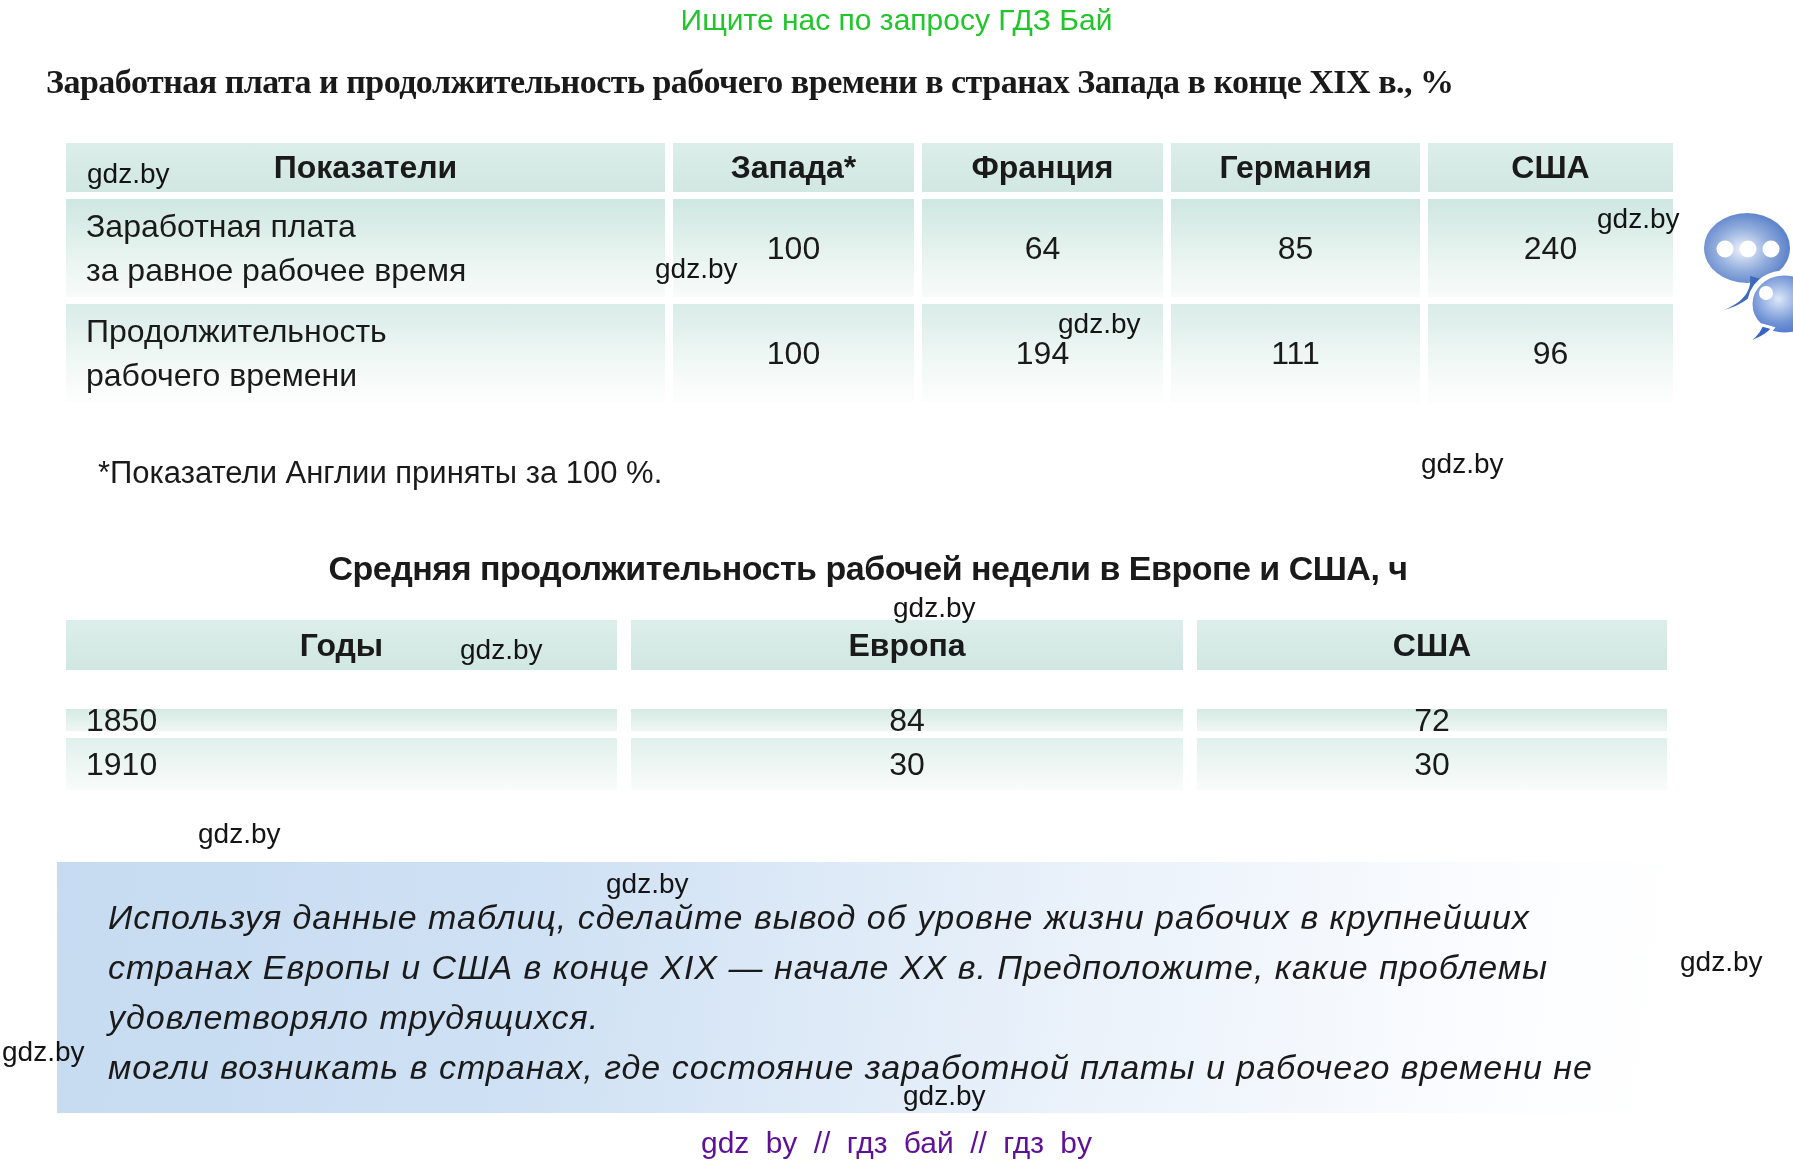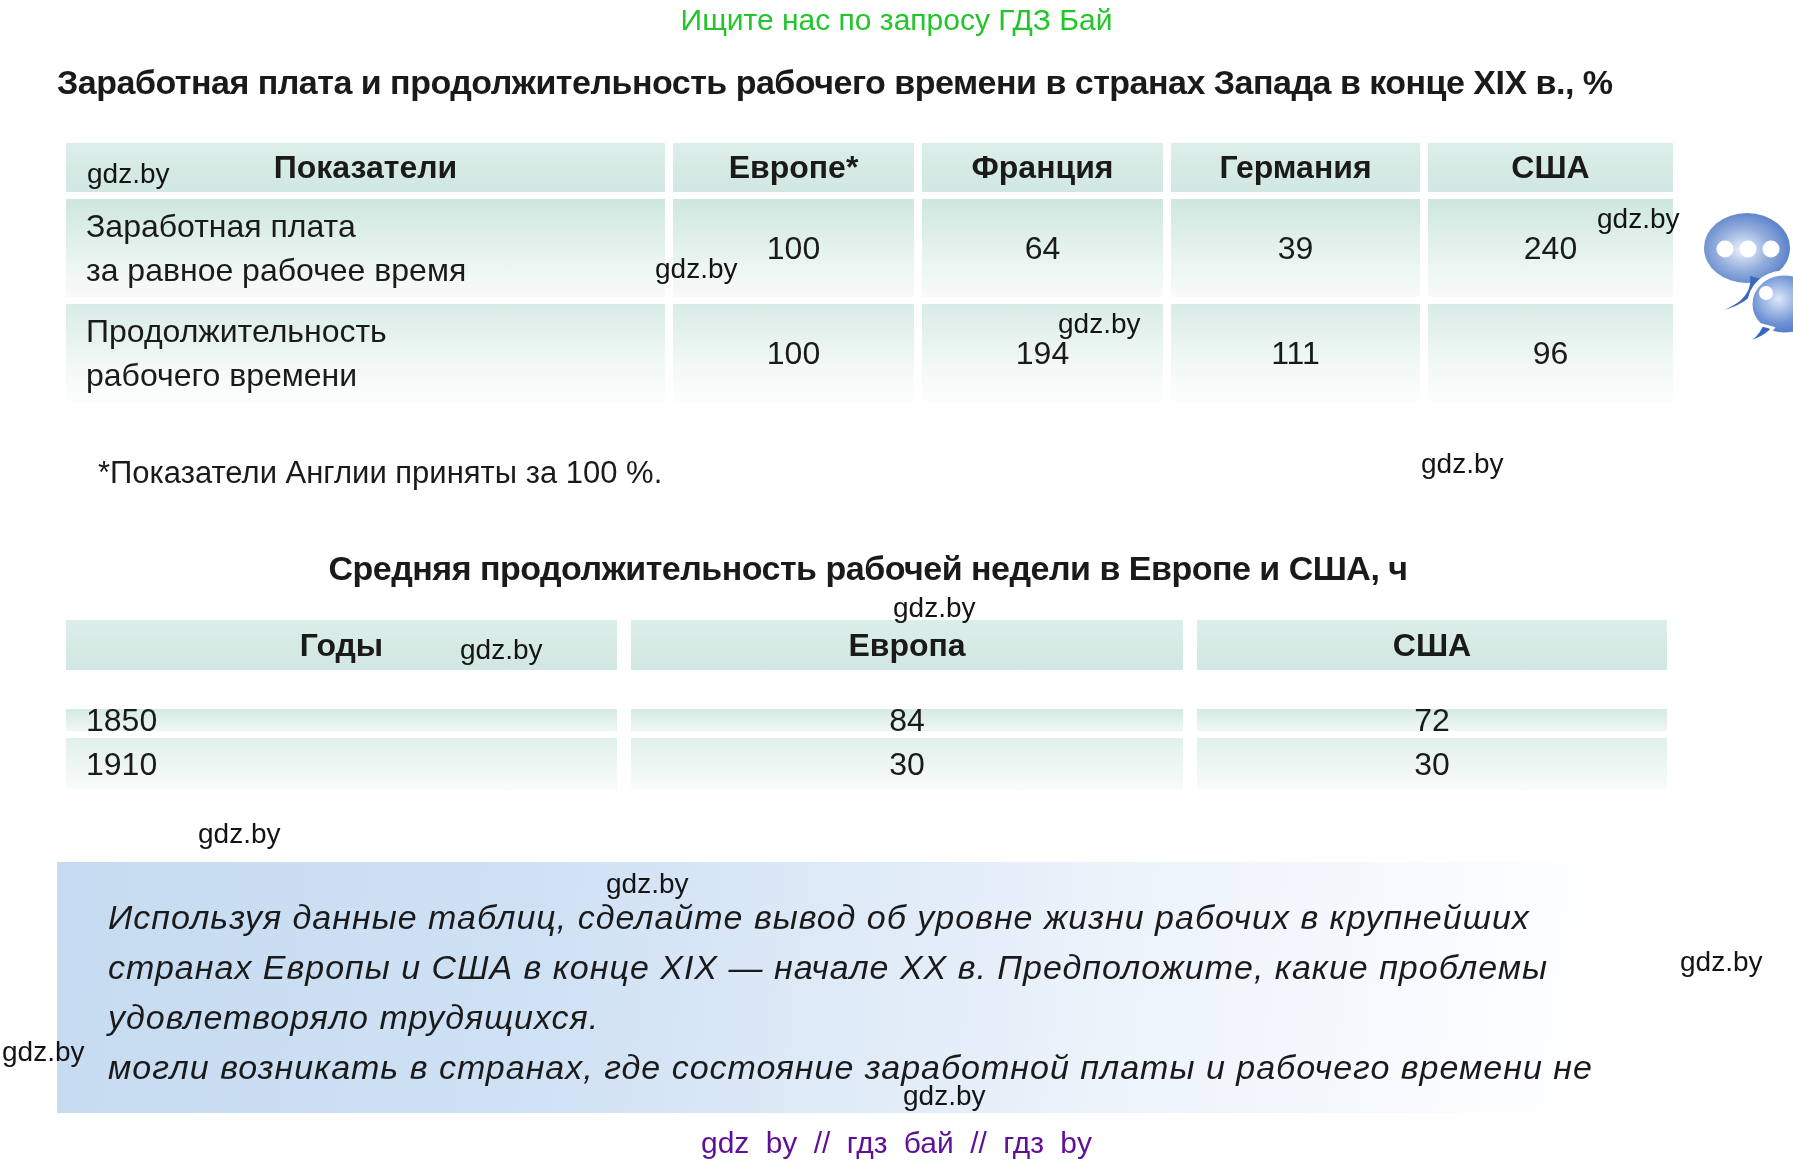--- a/index.html
+++ b/index.html
@@ -4,22 +4,22 @@
 <style>
   html,body{margin:0;padding:0;background:#ffffff;}
   .page{position:relative;width:1793px;height:1161px;background:#ffffff;overflow:hidden;
         font-family:"Liberation Sans", sans-serif;color:#1a1a1a;}
 
   .promo-top{position:absolute;top:3px;left:0;width:100%;text-align:center;
              font-size:30px;white-space:nowrap;}
   .promo-bottom{position:absolute;top:1126px;left:0;width:100%;text-align:center;
                 font-size:30px;word-spacing:8px;white-space:nowrap;}
 
-  .title1{position:absolute;left:57px;top:63px;font-size:34px;font-weight:bold;
-          letter-spacing:-0.5px;white-space:nowrap;}
+  .title1{position:absolute;left:46px;top:63px;font-size:34px;font-weight:bold;
+          letter-spacing:-0.5px;white-space:nowrap;font-family:Liberation Serif, serif;}
   .title2{position:absolute;left:66px;top:549px;width:1604px;text-align:center;
           font-size:34px;font-weight:bold;letter-spacing:-0.5px;white-space:nowrap;}
 
   .tbl{position:absolute;display:grid;}
   .tbl1{left:66px;top:143px;grid-template-columns:599px 241px 241px 249px 245px;
         grid-template-rows:49px 98px 98px;column-gap:8px;row-gap:7px;}
   .tbl2{left:66px;top:620px;grid-template-columns:551px 552px 470px;
         grid-template-rows:50px 54px 52px;column-gap:14px;row-gap:7px;}
 
   .cell{display:flex;align-items:center;justify-content:center;font-size:32px;}
@@ -46,34 +46,34 @@
 <body>
 
 <div class="page">
 
   <div class="promo-top" style="color: rgb(34, 197, 44);">Ищите нас по запросу ГДЗ Бай</div>
 
   <div class="title1">Заработная плата и продолжительность рабочего времени в странах Запада в конце XIX в., %</div>
 
   <div class="tbl tbl1">
     <div class="cell th">Показатели</div>
-    <div class="cell th">Европе*</div>
+    <div class="cell th">Запада*</div>
     <div class="cell th">Франция</div>
     <div class="cell th">Германия</div>
     <div class="cell th">США</div>
 
     <div class="cell td-a left-cell">
       <div class="label-lines">
         <div>Заработная плата</div>
         <div>за равное рабочее время</div>
       </div>
     </div>
     <div class="cell td-a">100</div>
     <div class="cell td-a">64</div>
-    <div class="cell td-a">39</div>
+    <div class="cell td-a">85</div>
     <div class="cell td-a">240</div>
 
     <div class="cell td-b left-cell">
       <div class="label-lines">
         <div>Продолжительность</div>
         <div>рабочего времени</div>
       </div>
     </div>
     <div class="cell td-b">100</div>
     <div class="cell td-b">194</div>

